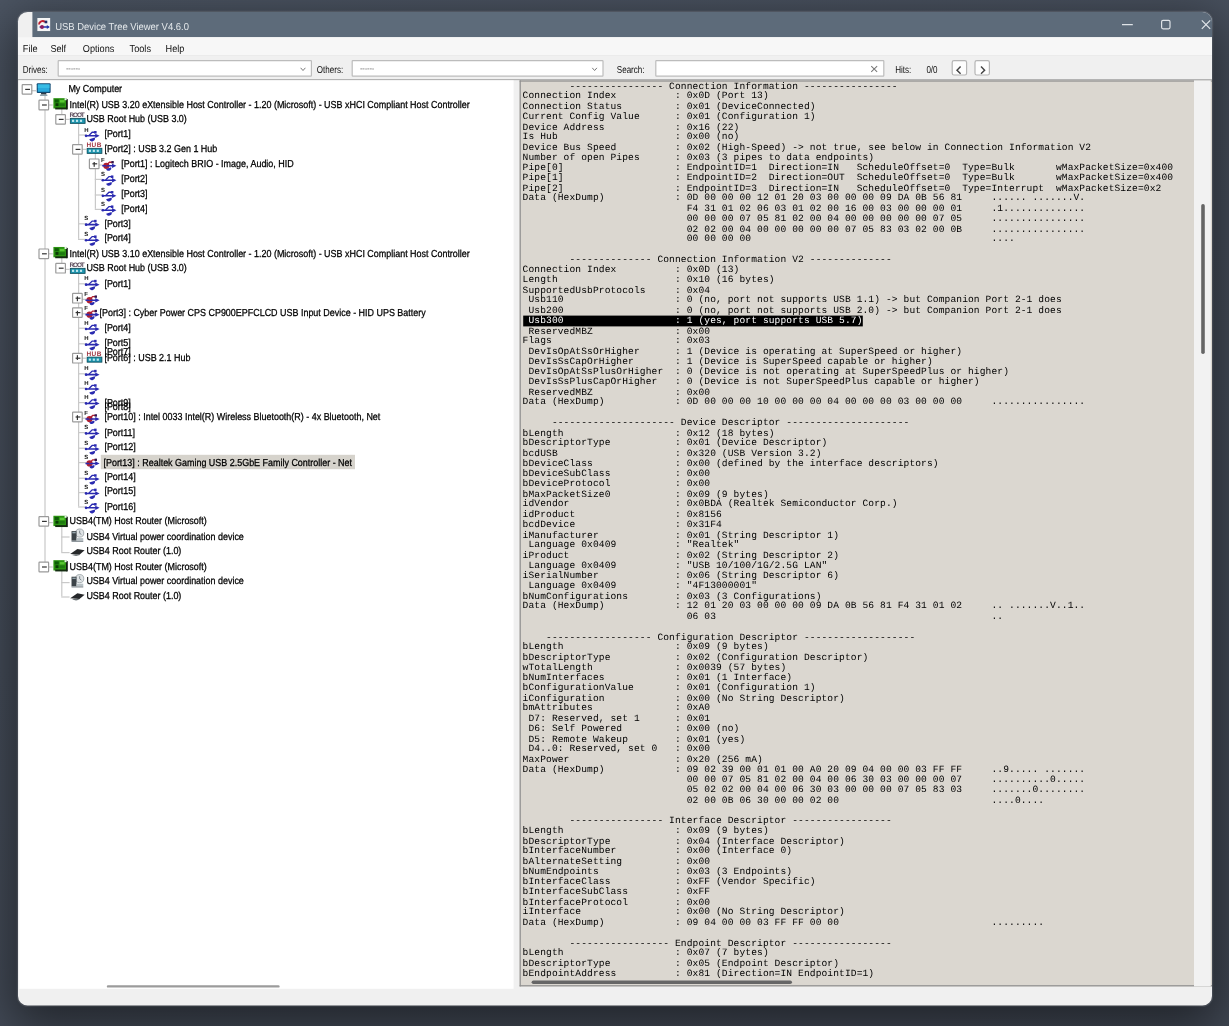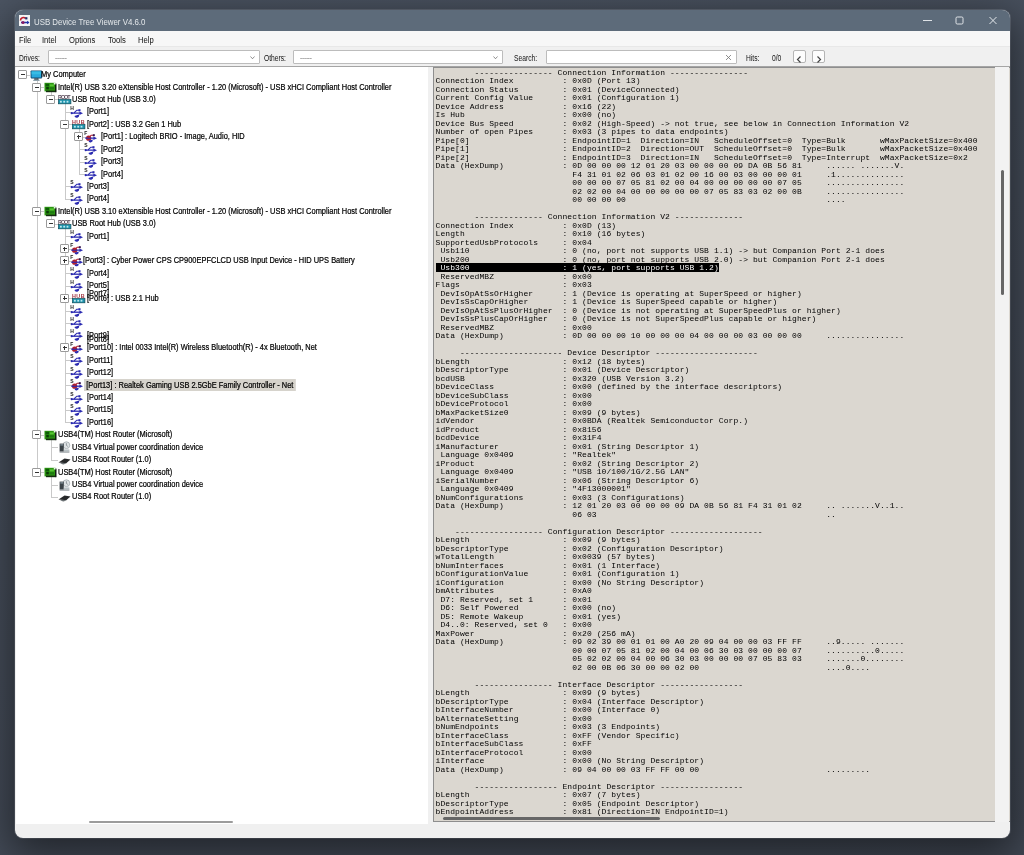--- a/index.html
+++ b/index.html
@@ -1,21 +1,21 @@
 <!DOCTYPE html>
 <html><head><meta charset="utf-8"><style>
 * { margin:0; padding:0; box-sizing:border-box; }
 html,body { width:1024px; height:855px; overflow:hidden; background:#3e4450;
   font-family:"Liberation Sans",sans-serif; }
 #desk { position:absolute; inset:0; width:1024px; height:855px;
   background:linear-gradient(160deg,#4c5563 0%,#464e5b 45%,#414854 100%); }
 #win { position:absolute; left:15px; top:10px; width:995px; height:828px;
   border-radius:8px; overflow:hidden; background:#f0f0f0;
   box-shadow:0 12px 42px 6px rgba(0,0,0,0.5), 0 0 0 1px rgba(120,128,140,0.55); }
-#title { position:absolute; left:0; top:0; width:100%; height:21px; background:#5d6b7a; }
+#title { position:absolute; left:12px; top:0; width:100%; height:21px; background:#5d6b7a; }
 #title .txt { position:absolute; left:19px; top:6.5px; font-size:8.4px; color:#e4e8eb;
   transform:scaleX(0.94); transform-origin:0 0; white-space:nowrap; }
 #appico { position:absolute; }
 .wbtn { position:absolute; top:0; height:21px; width:33px; }
 #menubar { position:absolute; left:0; top:21px; width:100%; height:16px; background:#f7f7f7;
   border-bottom:1px solid #e8e8e8; }
 #menubar span { position:absolute; top:3.5px; font-size:8.4px; color:#111;
   transform:scaleX(0.91); transform-origin:0 0; white-space:nowrap; }
 #toolbar { position:absolute; left:0; top:37px; width:100%; height:20px; background:#f0f0f0;
   border-bottom:1px solid #a5a5a5; }
@@ -73,21 +73,21 @@
       </svg>
     <svg class="wbtn" style="left:928px" width="33" height="21" viewBox="0 0 33 21">
       <rect x="13" y="7" width="7" height="7" rx="1.2" fill="none" stroke="#dfe3e7" stroke-width="1"></rect>
       </svg>
     <svg class="wbtn" style="left:961px" width="33" height="21" viewBox="0 0 33 21">
       <path d="M13.5 7 L20.5 14 M20.5 7 L13.5 14" stroke="#e4e8ec" stroke-width="1"></path>
       </svg>
   </div>
   <div id="menubar">
     <span style="left:4px">File</span>
-      <span style="left:27px">Intel</span>
+      <span style="left:27px">Self</span>
     <span style="left:54px">Options</span>
       <span style="left:93px">Tools</span>
     <span style="left:123px">Help</span>
   </div>
   <div id="toolbar">
     <div class="tlab" style="left:4px">Drives:</div>
     <div class="combo" style="left:33px;width:212px">
         <span class="dash">------</span>
       <svg class="arr" viewBox="0 0 10 10">
           <path d="M1 3 L5 7.5 L9 3" stroke="#555" stroke-width="1.3" fill="none"></path>
@@ -164,21 +164,21 @@
 <div class="exp" style="left:2.0px;top:3.1px">
           <i class="h"></i>
         </div>
 <div class="ticon" style="left:14.0px;top:0.6px"><svg width="13" height="13" viewBox="0 0 13 13">
             <rect x="0.6" y="1.4" width="11.6" height="8" rx="0.8" fill="#104a73"></rect>
             <rect x="1.5" y="2.3" width="9.8" height="6.2" fill="#29a8dc"></rect>
             <rect x="1.5" y="2.3" width="9.8" height="3" fill="#3ec5e8" opacity="0.7"></rect>
             <rect x="4.2" y="9.4" width="4.4" height="1.4" fill="#2f3c46"></rect>
             <rect x="3.2" y="10.8" width="6.4" height="1.1" rx="0.5" fill="#8fa3ad"></rect>
           </svg></div>
-<div class="trow" style="left:25px;top:1.1px"><span>My Computer</span></div>
+<div class="trow" style="left:41px;top:1.1px"><span>My Computer</span></div>
 <div class="exp" style="left:16.0px;top:15.5px">
           <i class="h"></i>
         </div>
 <div class="ticon" style="left:28.0px;top:13.0px"><svg width="13" height="13" viewBox="0 0 13 13">
             <rect x="0.5" y="1.8" width="11" height="8.6" fill="#2c9412"></rect>
             <rect x="11" y="2.6" width="1.5" height="8.6" fill="#101c10"></rect>
             <rect x="2" y="9.6" width="9.5" height="1.6" fill="#142e10"></rect>
             <rect x="1.6" y="2.8" width="3.4" height="2.6" fill="#0e5c08"></rect>
             <rect x="5.8" y="3.4" width="4" height="2" fill="#57c832"></rect>
             <rect x="2.2" y="6" width="2.6" height="2.4" fill="#0a3a06"></rect>
@@ -554,21 +554,21 @@
                             00 00 00 07 05 81 02 00 04 00 00 00 00 00 07 05     ................
                             02 02 00 04 00 00 00 00 00 07 05 83 03 02 00 0B     ................
                             00 00 00 00                                         ....
 
         -------------- Connection Information V2 --------------
 Connection Index          : 0x0D (13)
 Length                    : 0x10 (16 bytes)
 SupportedUsbProtocols     : 0x04
  Usb110                   : 0 (no, port not supports USB 1.1) -&gt; but Companion Port 2-1 does
  Usb200                   : 0 (no, port not supports USB 2.0) -&gt; but Companion Port 2-1 does
-<span class="sel"> Usb300                   : 1 (yes, port supports USB 1.2)</span>
+<span class="sel"> Usb300                   : 1 (yes, port supports USB 5.7)</span>
  ReservedMBZ              : 0x00
 Flags                     : 0x03
  DevIsOpAtSsOrHigher      : 1 (Device is operating at SuperSpeed or higher)
  DevIsSsCapOrHigher       : 1 (Device is SuperSpeed capable or higher)
  DevIsOpAtSsPlusOrHigher  : 0 (Device is not operating at SuperSpeedPlus or higher)
  DevIsSsPlusCapOrHigher   : 0 (Device is not SuperSpeedPlus capable or higher)
  ReservedMBZ              : 0x00
 Data (HexDump)            : 0D 00 00 00 10 00 00 00 04 00 00 00 03 00 00 00     ................
 
      --------------------- Device Descriptor ---------------------

